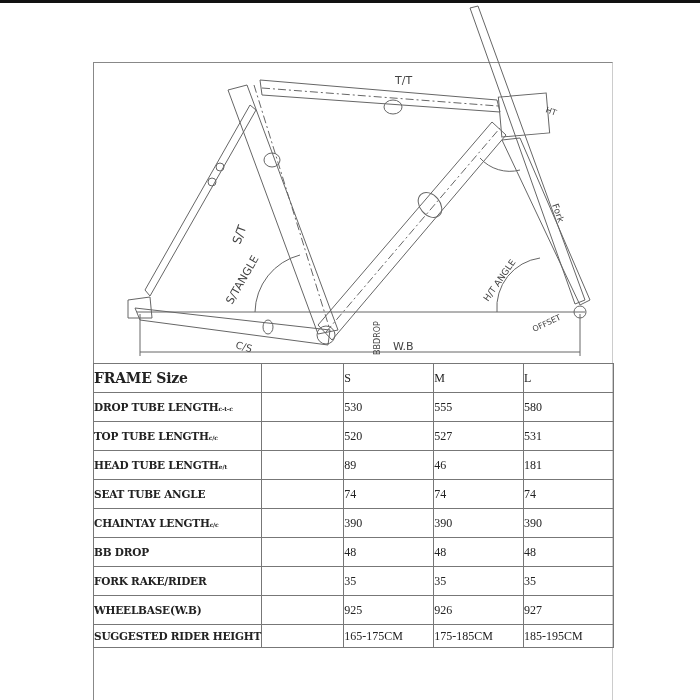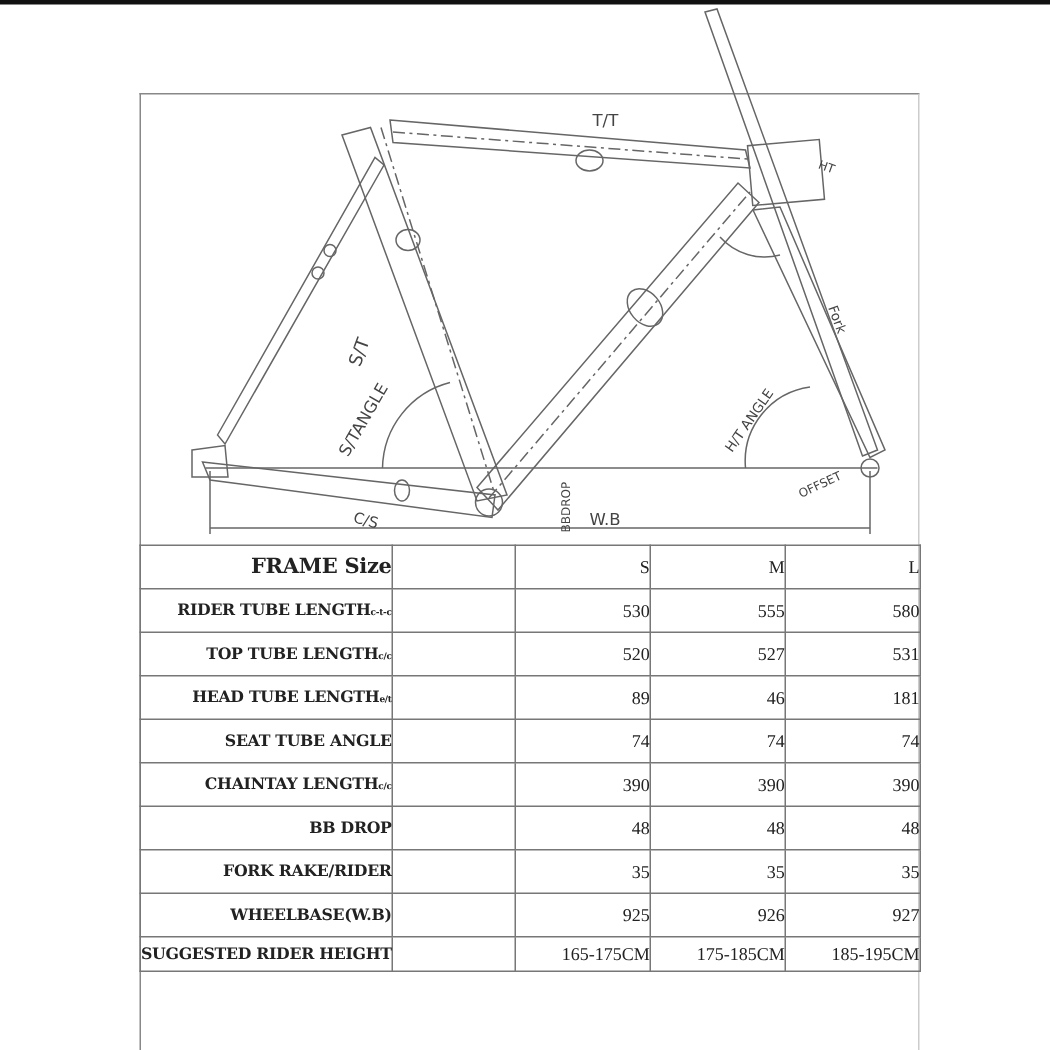--- a/index.html
+++ b/index.html
@@ -1,21 +1,21 @@
 <!DOCTYPE html>
 <html><head>
 <meta charset="utf-8">
 <style>
   html,body{margin:0;padding:0;background:#fff;}
   body{width:700px;height:700px;position:relative;overflow:hidden;font-family:"DejaVu Serif",serif;color:#222;}
   .topbar{position:absolute;left:0;top:0;width:700px;height:3px;background:#111;}
   .drawing{position:absolute;left:0;top:0;width:700px;height:365px;}
   .sheet-border{position:absolute;left:93px;top:62px;width:520px;height:638px;border-left:1.5px solid #888;border-top:1.5px solid #888;border-right:1px solid #ccc;box-sizing:border-box;}
   table.geo{position:absolute;left:93px;top:363px;border-collapse:collapse;width:521px;}
-  table.geo td{border:1.5px solid #777;height:28px;padding:0;text-align:right;font-size:12px;font-weight:bold;white-space:nowrap;}
+  table.geo td{border:1.5px solid #777;height:28px;padding:0;text-align:left;font-size:12px;font-weight:bold;white-space:nowrap;}
   table.geo td.label{width:139px;font-size:10.5px;letter-spacing:-0.2px;font-family:"DejaVu Serif",serif;}
   table.geo td.label.head{font-size:14px;}
   table.geo td.blank{width:95px;}
   table.geo td.val{width:94px;font-weight:normal;font-size:12px;font-family:"Liberation Serif",serif;}
   table.geo tr.last td{height:22px;}
   .sub{font-size:6px;}
   svg text{font-family:"DejaVu Sans",sans-serif;fill:#444;}
 </style>
 </head>
 <body>
@@ -78,21 +78,21 @@
 <table class="geo">
   <tbody>
       <tr>
     <td class="label head">FRAME Size</td>
     <td class="blank"></td>
     <td class="val">S</td>
     <td class="val">M</td>
     <td class="val">L</td>
   </tr>
   <tr>
-    <td class="label"><span>RIDER TUBE LENGTH</span><span class="sub">c-t-c</span></td>
+    <td class="label"><span>DROP TUBE LENGTH</span><span class="sub">c-t-c</span></td>
     <td class="blank"></td>
     <td class="val">530</td>
     <td class="val">555</td>
     <td class="val">580</td>
   </tr>
   <tr>
     <td class="label"><span>TOP TUBE LENGTH</span><span class="sub">c/c</span></td>
     <td class="blank"></td>
     <td class="val">520</td>
     <td class="val">527</td>

